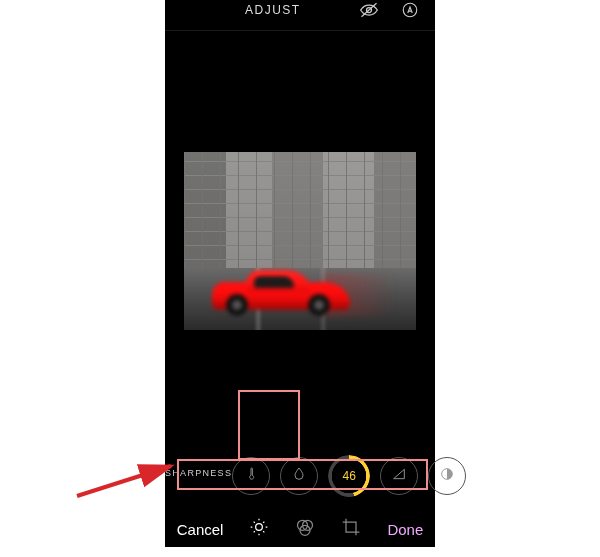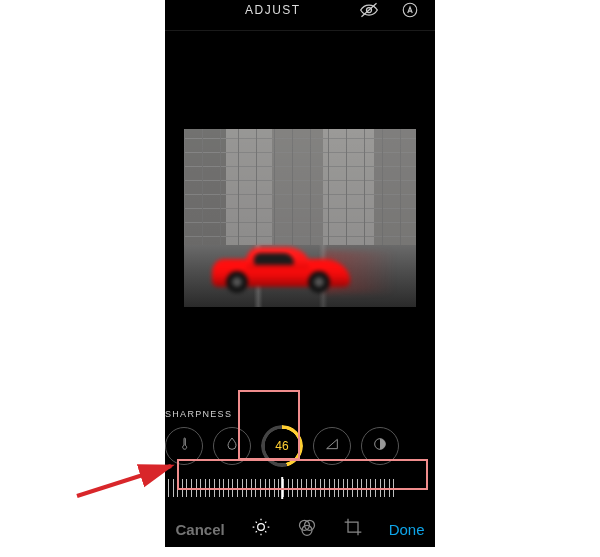--- a/index.html
+++ b/index.html
@@ -103,21 +103,21 @@
   .wheel.w1{ left:14px; }
   .wheel.w2{ left:96px; }
   .motion{
     position:absolute; left:140px; bottom:14px; width:70px; height:42px;
     background: linear-gradient(90deg, rgba(200,30,30,0.35), rgba(200,30,30,0));
     filter: blur(3px);
   }
 
   .controls {
     display: flex;
-    flex-direction: column;
+    align-items: center;
     padding: 4px 0 6px 0;
   }
   .param-label {
     font-size: 9px;
     letter-spacing: 1.3px;
     color: #d0d0d0;
     margin-bottom: 6px;
     font-weight: 500;
   }
   .dials {
@@ -158,22 +158,22 @@
   }
   .ticks::after{
     content:""; position:absolute; left:50%; top:-2px; width:1.6px; height:22px; background:#fff; transform:translateX(-50%);
   }
 
   .tabbar {
     display:flex; align-items:center; gap: 26px;
     justify-content:center;
     padding: 14px 0 6px 0;
   }
-  .tabbar .txt { font-size: 15px; color:#737373;font-weight:bold; }
-  .tabbar .done { color:#0ea5e9; margin-left:auto; padding-right:14px; font-weight:500; }
+  .tabbar .txt { font-size: 15px; color:#ffffff; }
+  .tabbar .done { color:#f0abfc; margin-left:auto; padding-right:14px; font-weight:500; }
   .tabbar .cancel { margin-right:auto; padding-left:14px; }
   .tabbar svg { width:20px; height:20px; fill:none; stroke:#fff; stroke-width:1.5; }
   .tabbar .dimmed svg { stroke:#888; }
 
   
   .arrow {
     position:absolute;
     left: 75px; top: 450px;
     width: 110px; height: 50px;
     pointer-events:none;

